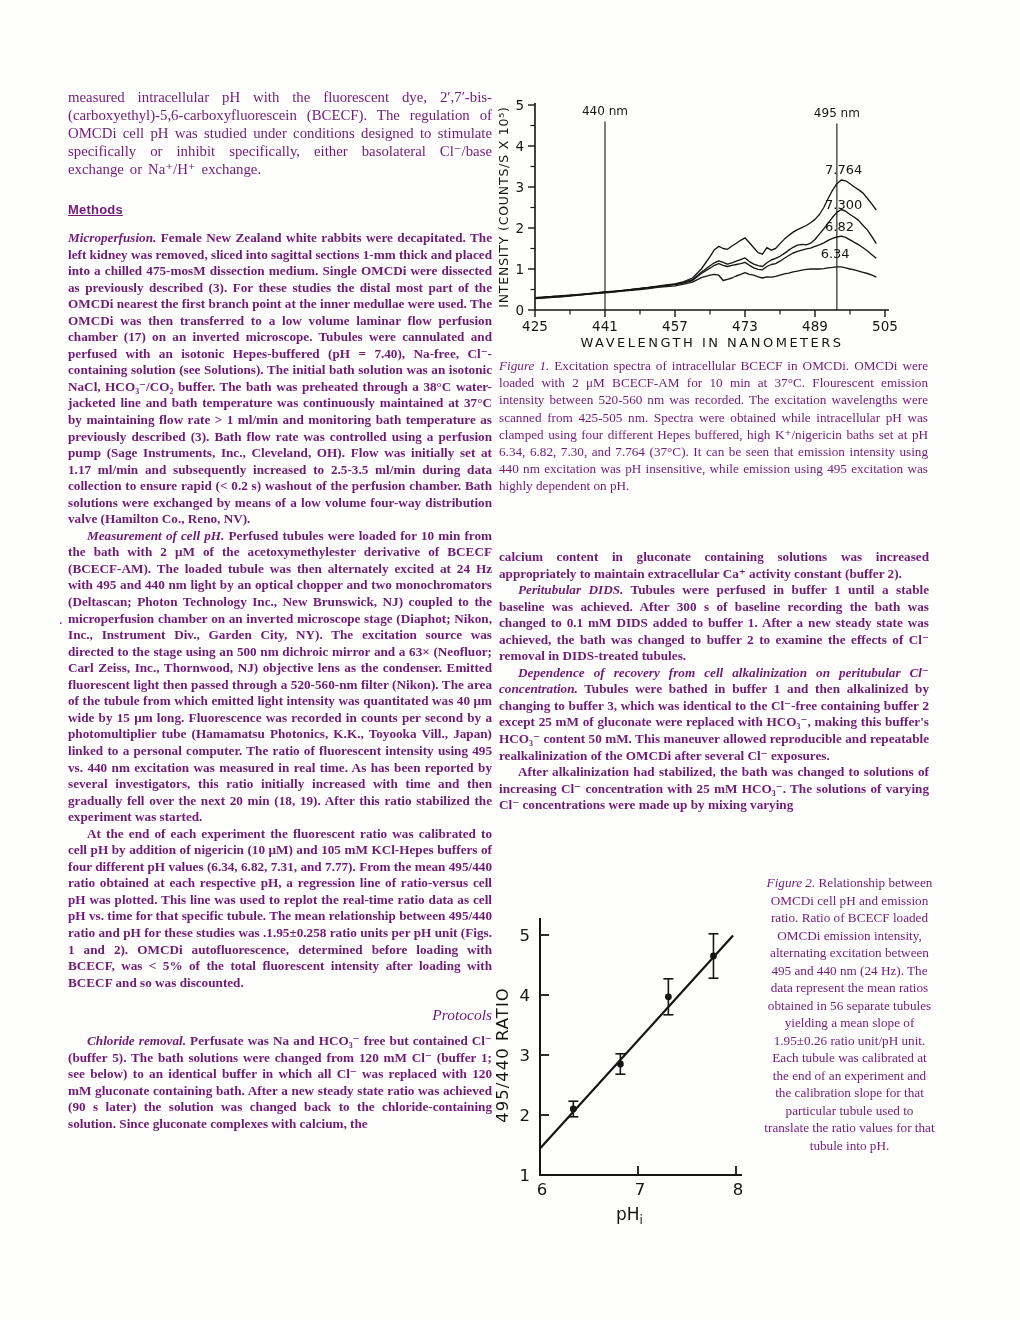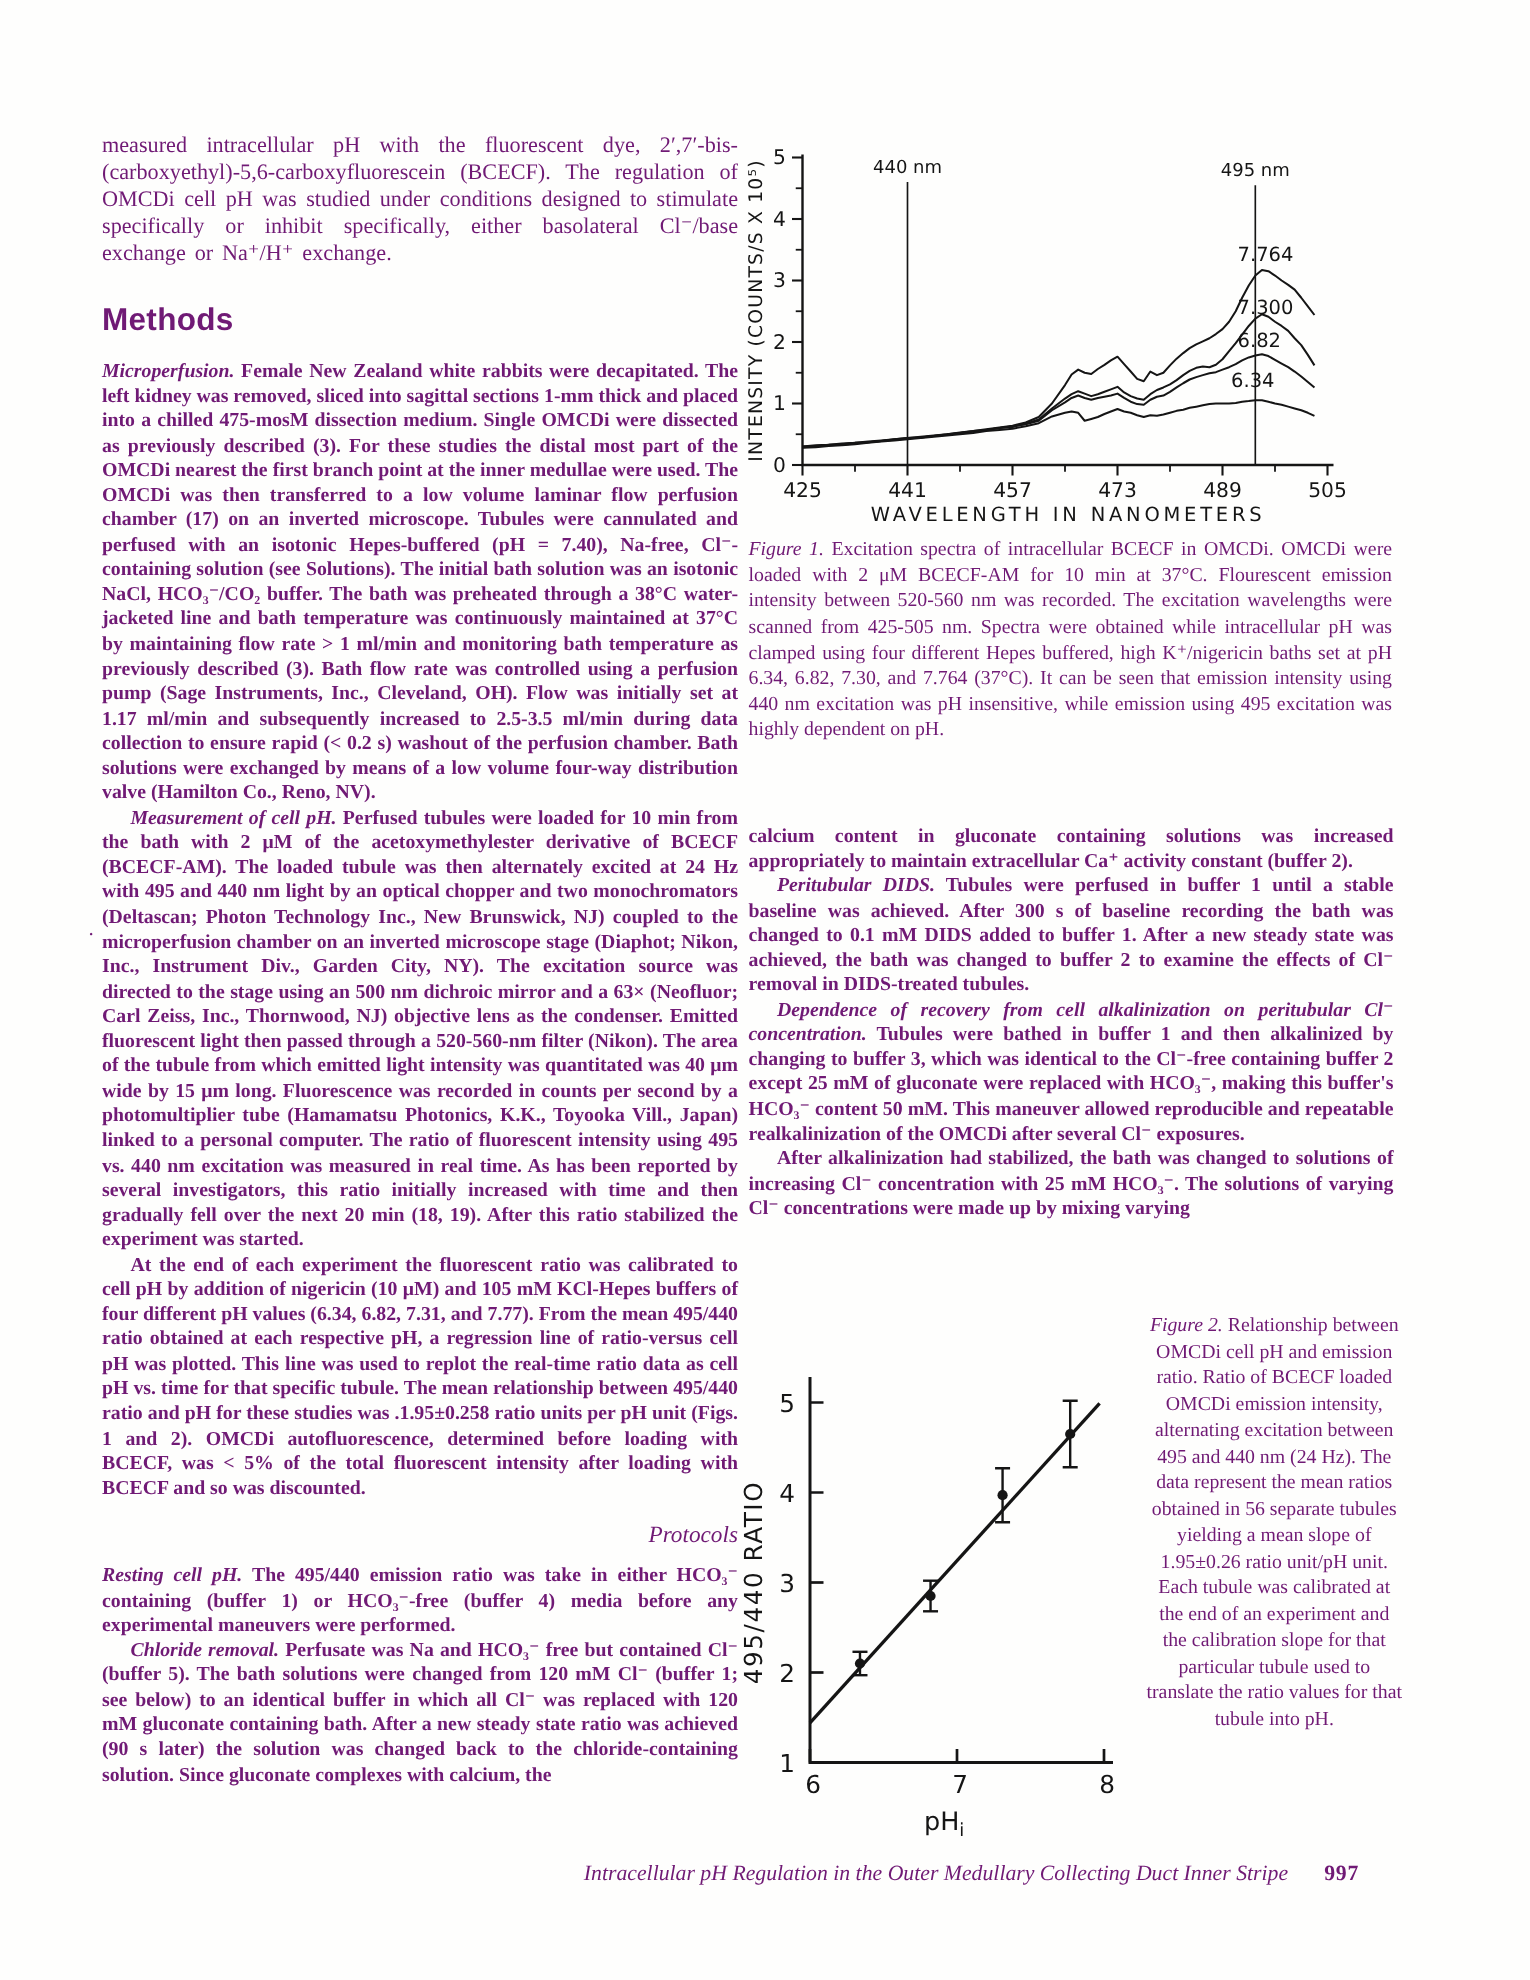--- a/index.html
+++ b/index.html
@@ -1,21 +1,21 @@
 <!DOCTYPE html>
 <html><head>
 <meta charset="utf-8">
 <style>
   html,body{margin:0;padding:0;background:#ffffff;}
   .page{position:relative;width:1020px;height:1320px;margin:0 auto;background:#fefefd;
         font-family:"Liberation Serif","DejaVu Serif",serif;color:#701a75;overflow:hidden;}
   .left-col{position:absolute;left:68px;top:88px;width:424px;}
   .intro{font-size:14.8px;line-height:18px;text-align:justify;word-spacing:2.2px;margin:0 0 4px 0;}
   h2.methods{font-family:"Liberation Sans","DejaVu Sans",sans-serif;font-weight:bold;
-             font-size:21px;margin:24px 0 13px 0;letter-spacing:0.2px;}
+             font-size:13px;margin:24px 0 13px 0;letter-spacing:0.2px;text-decoration:underline;}
   h3.protocols{font-style:italic;font-weight:normal;font-size:15.5px;margin:15px 0 9px 0;text-align:right;}
   p.body{font-size:13.2px;line-height:16.55px;text-align:justify;margin:0;font-weight:bold;}
   p.indent{text-indent:19px;}
   .right-col{position:absolute;left:499px;top:549px;width:430px;}
   .fig1{position:absolute;left:496px;top:90px;}
   .fig1cap{position:absolute;left:499px;top:357px;width:429px;font-size:13.2px;line-height:17.2px;
            text-align:justify;margin:0;}
   .fig2{position:absolute;left:486px;top:898px;}
   .fig2cap{position:absolute;left:764px;top:874px;width:171px;font-size:13.2px;line-height:17.5px;margin:0;text-align:center;}
   .footer{position:absolute;top:1241px;left:68px;width:838px;text-align:right;font-size:14.5px;}
@@ -37,21 +37,20 @@
 
 <div class="page">
 
   <div class="left-col">
     <p class="intro">measured intracellular pH with the fluorescent dye, 2′,7′-bis-(carboxyethyl)-5,6-carboxyfluorescein (BCECF). The regulation of OMCDi cell pH was studied under conditions designed to stimulate specifically or inhibit specifically, either basolateral Cl⁻/base exchange or Na⁺/H⁺ exchange.</p>
     <h2 class="methods">Methods</h2>
     <p class="body"><i>Microperfusion.</i><span> Female New Zealand white rabbits were decapitated. The left kidney was removed, sliced into sagittal sections 1-mm thick and placed into a chilled 475-mosM dissection medium. Single OMCDi were dissected as previously described (3). For these studies the distal most part of the OMCDi nearest the first branch point at the inner medullae were used. The OMCDi was then transferred to a low volume laminar flow perfusion chamber (17) on an inverted microscope. Tubules were cannulated and perfused with an isotonic Hepes-buffered (pH = 7.40), Na-free, Cl⁻-containing solution (see Solutions). The initial bath solution was an isotonic NaCl, HCO₃⁻/CO₂ buffer. The bath was preheated through a 38°C water-jacketed line and bath temperature was continuously maintained at 37°C by maintaining flow rate &gt; 1 ml/min and monitoring bath temperature as previously described (3). Bath flow rate was controlled using a perfusion pump (Sage Instruments, Inc., Cleveland, OH). Flow was initially set at 1.17 ml/min and subsequently increased to 2.5-3.5 ml/min during data collection to ensure rapid (&lt; 0.2 s) washout of the perfusion chamber. Bath solutions were exchanged by means of a low volume four-way distribution valve (Hamilton Co., Reno, NV).</span></p>
     <p class="body indent"><i>Measurement of cell pH.</i><span> Perfused tubules were loaded for 10 min from the bath with 2 μM of the acetoxymethylester derivative of BCECF (BCECF-AM). The loaded tubule was then alternately excited at 24 Hz with 495 and 440 nm light by an optical chopper and two monochromators (Deltascan; Photon Technology Inc., New Brunswick, NJ) coupled to the microperfusion chamber on an inverted microscope stage (Diaphot; Nikon, Inc., Instrument Div., Garden City, NY). The excitation source was directed to the stage using an 500 nm dichroic mirror and a 63× (Neofluor; Carl Zeiss, Inc., Thornwood, NJ) objective lens as the condenser. Emitted fluorescent light then passed through a 520-560-nm filter (Nikon). The area of the tubule from which emitted light intensity was quantitated was 40 μm wide by 15 μm long. Fluorescence was recorded in counts per second by a photomultiplier tube (Hamamatsu Photonics, K.K., Toyooka Vill., Japan) linked to a personal computer. The ratio of fluorescent intensity using 495 vs. 440 nm excitation was measured in real time. As has been reported by several investigators, this ratio initially increased with time and then gradually fell over the next 20 min (18, 19). After this ratio stabilized the experiment was started.</span></p>
     <p class="body indent"><span>At the end of each experiment the fluorescent ratio was calibrated to cell pH by addition of nigericin (10 μM) and 105 mM KCl-Hepes buffers of four different pH values (6.34, 6.82, 7.31, and 7.77). From the mean 495/440 ratio obtained at each respective pH, a regression line of ratio-versus cell pH was plotted. This line was used to replot the real-time ratio data as cell pH vs. time for that specific tubule. The mean relationship between 495/440 ratio and pH for these studies was .1.95±0.258 ratio units per pH unit (Figs. 1 and 2). OMCDi autofluorescence, determined before loading with BCECF, was &lt; 5% of the total fluorescent intensity after loading with BCECF and so was discounted.</span></p>
     <h3 class="protocols">Protocols</h3>
-    <p class="body"><i>Resting cell pH.</i><span> The 495/440 emission ratio was take in either HCO₃⁻ containing (buffer 1) or HCO₃⁻-free (buffer 4) media before any experimental maneuvers were performed.</span></p>
     <p class="body indent"><i>Chloride removal.</i><span> Perfusate was Na and HCO₃⁻ free but contained Cl⁻ (buffer 5). The bath solutions were changed from 120 mM Cl⁻ (buffer 1; see below) to an identical buffer in which all Cl⁻ was replaced with 120 mM gluconate containing bath. After a new steady state ratio was achieved (90 s later) the solution was changed back to the chloride-containing solution. Since gluconate complexes with calcium, the</span></p>
   </div>
 
   <div class="fig1">
     <svg id="fig1svg" width="434" height="262" xmlns="http://www.w3.org/2000/svg">
         <path d="M39 13 L39 220 L393 220" fill="none" stroke="#151515" stroke-width="1.6"></path>
         <line x1="39" y1="220" x2="39" y2="227" stroke="#151515" stroke-width="1.4"></line>
         <text x="39" y="241" text-anchor="middle" class="tick">425</text>
         <line x1="74" y1="220" x2="74" y2="224.5" stroke="#151515" stroke-width="1.2"></line>
         <line x1="109" y1="220" x2="109" y2="227" stroke="#151515" stroke-width="1.4"></line>
@@ -147,17 +146,14 @@
         <line x1="222.45999999999995" y1="35.79999999999998" x2="232.45999999999995" y2="35.79999999999998" stroke="#151515" stroke-width="1.6"></line>
         <circle cx="227.45999999999995" cy="57.99999999999997" r="3.4" fill="#151515"></circle>
         <text x="22" y="157" text-anchor="middle" class="ytitle2" transform="rotate(-90 22 157)">495/440 RATIO</text>
         <text x="130" y="322" class="xtitle2"><tspan>pH</tspan><tspan dy="4" font-size="12">i</tspan></text>
       </svg>
   </div>
   <p class="fig2cap"><i>Figure 2.</i><span> Relationship between OMCDi cell pH and emission ratio. Ratio of BCECF loaded OMCDi emission intensity, alternating excitation between 495 and 440 nm (24 Hz). The data represent the mean ratios obtained in 56 separate tubules yielding a mean slope of 1.95±0.26 ratio unit/pH unit. Each tubule was calibrated at the end of an experiment and the calibration slope for that particular tubule used to translate the ratio values for that tubule into pH.</span></p>
 
   <div class="speck">.</div>
 
-  <div class="footer">
-    <span class="ftitle">Intracellular pH Regulation in the Outer Medullary Collecting Duct Inner Stripe</span><span class="pnum">997</span>
-  </div>
 
 </div>
 
 </body></html>

